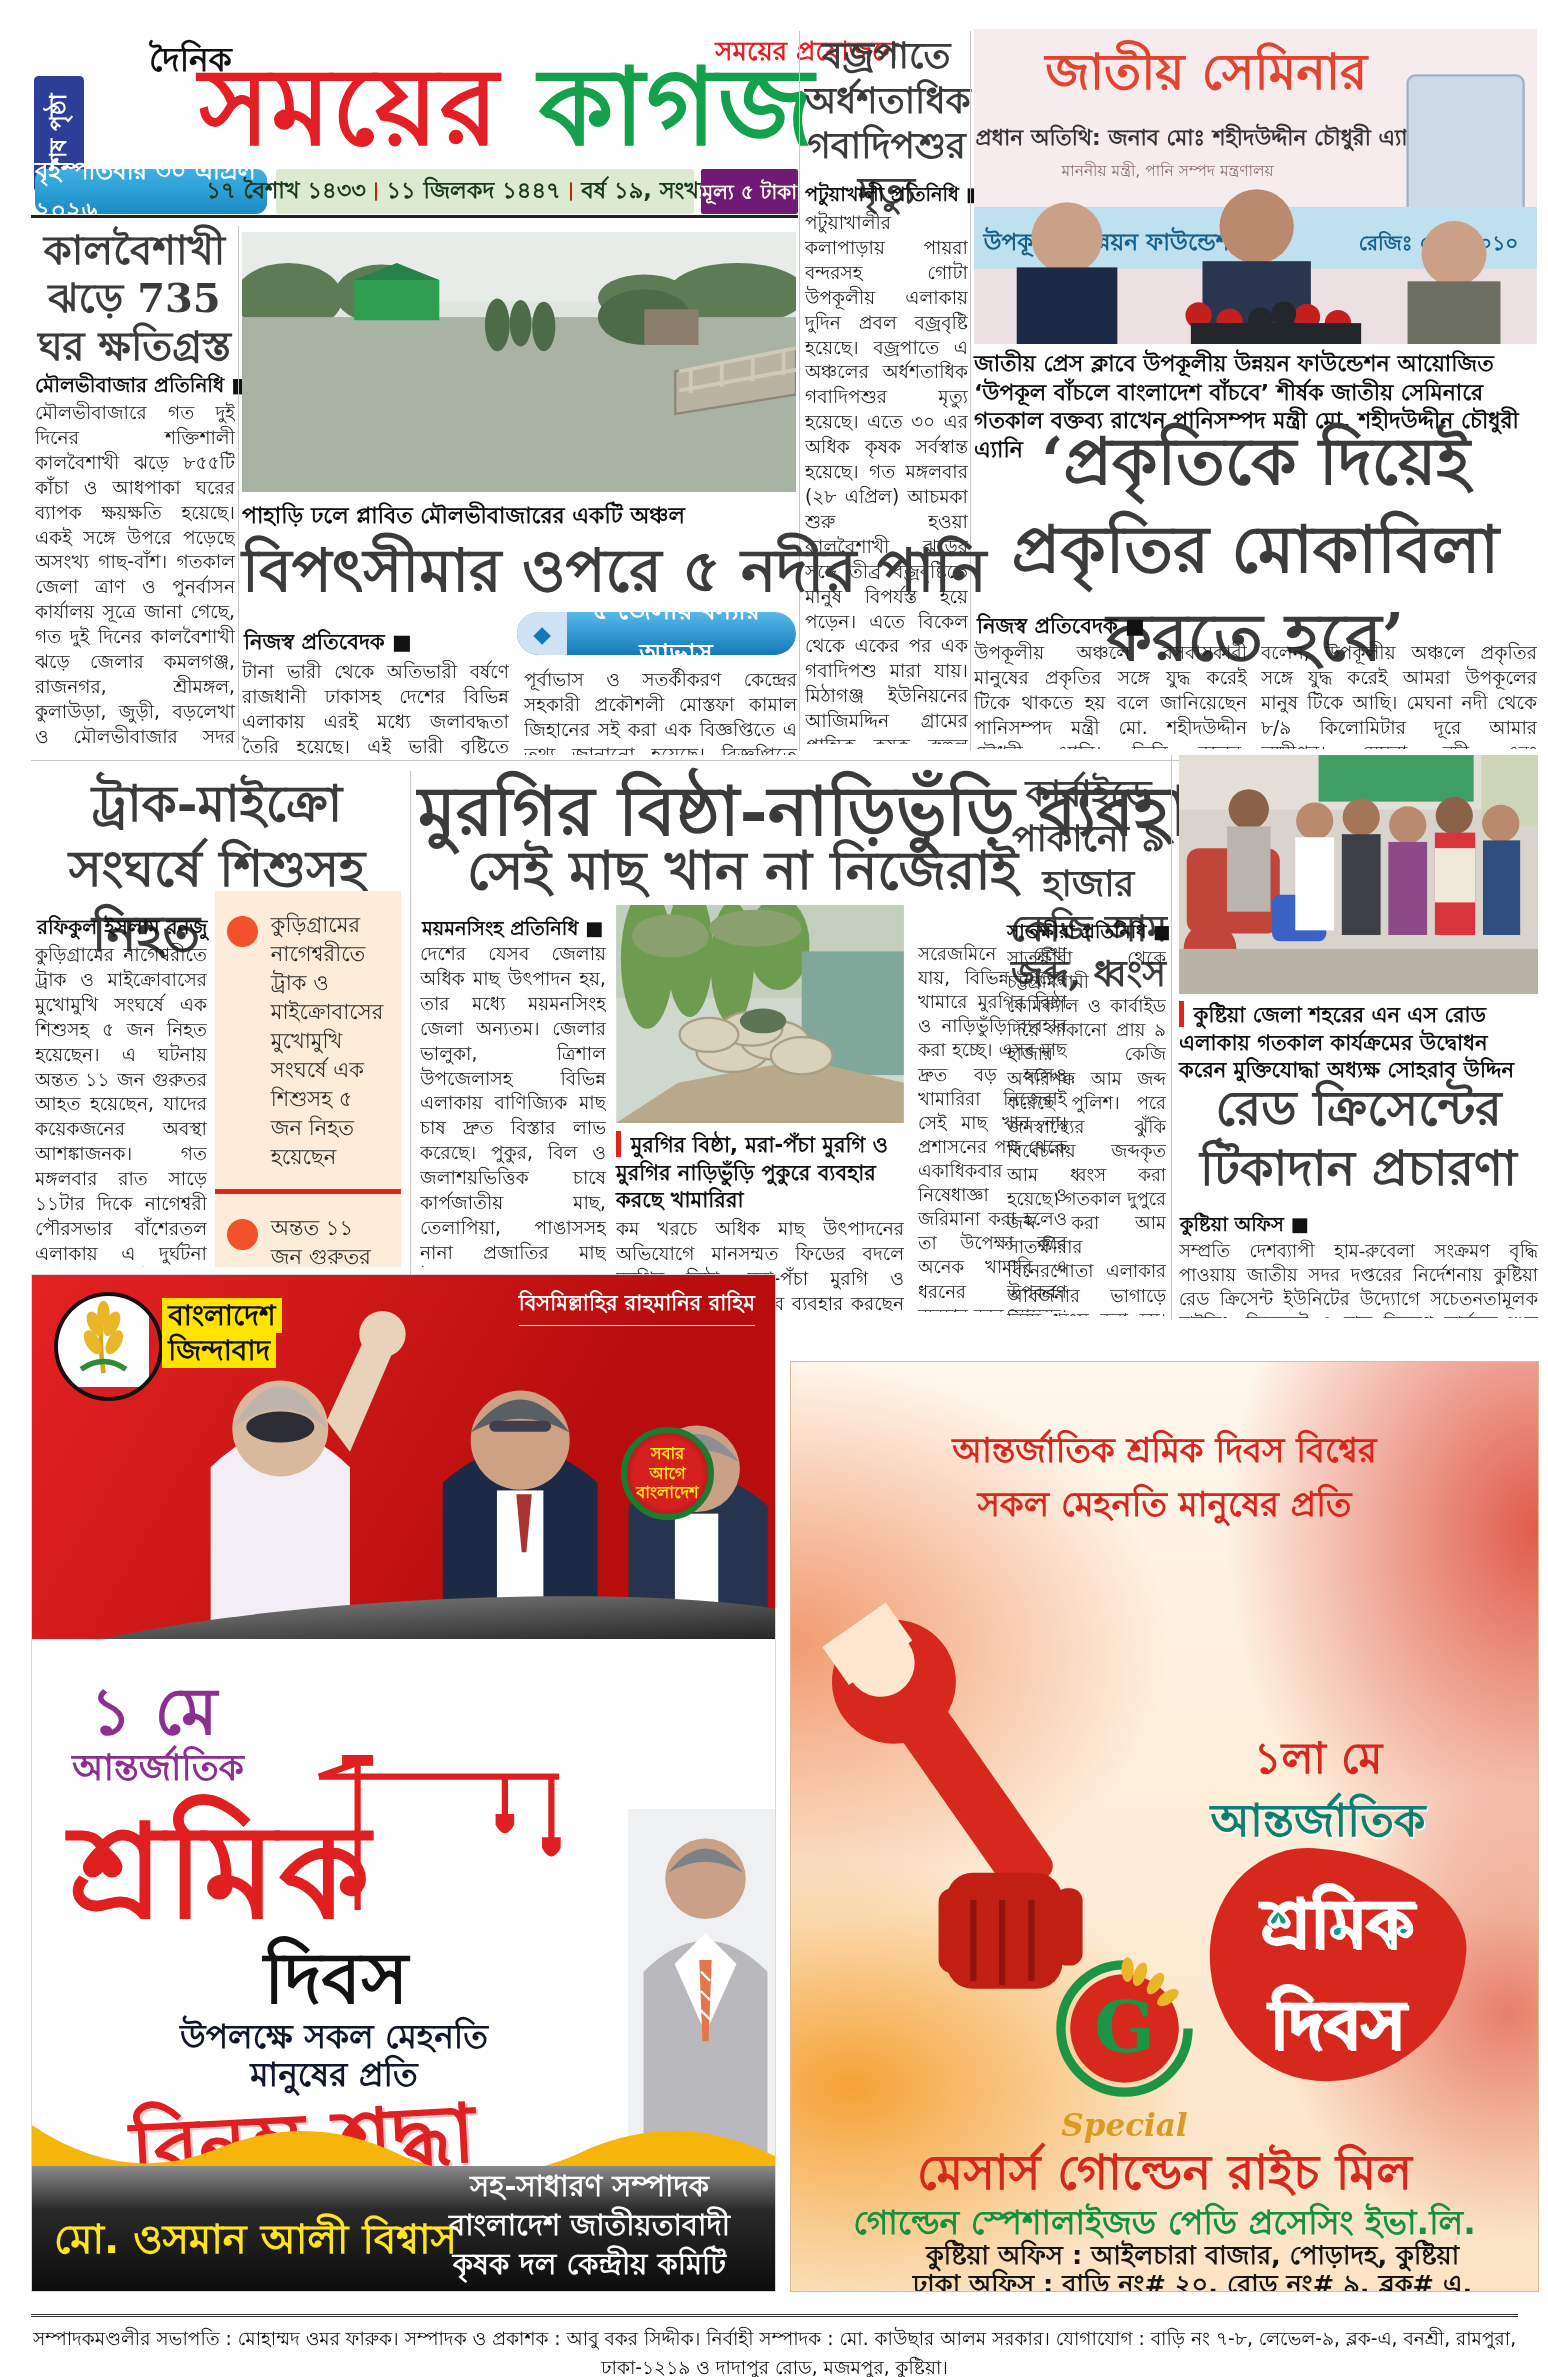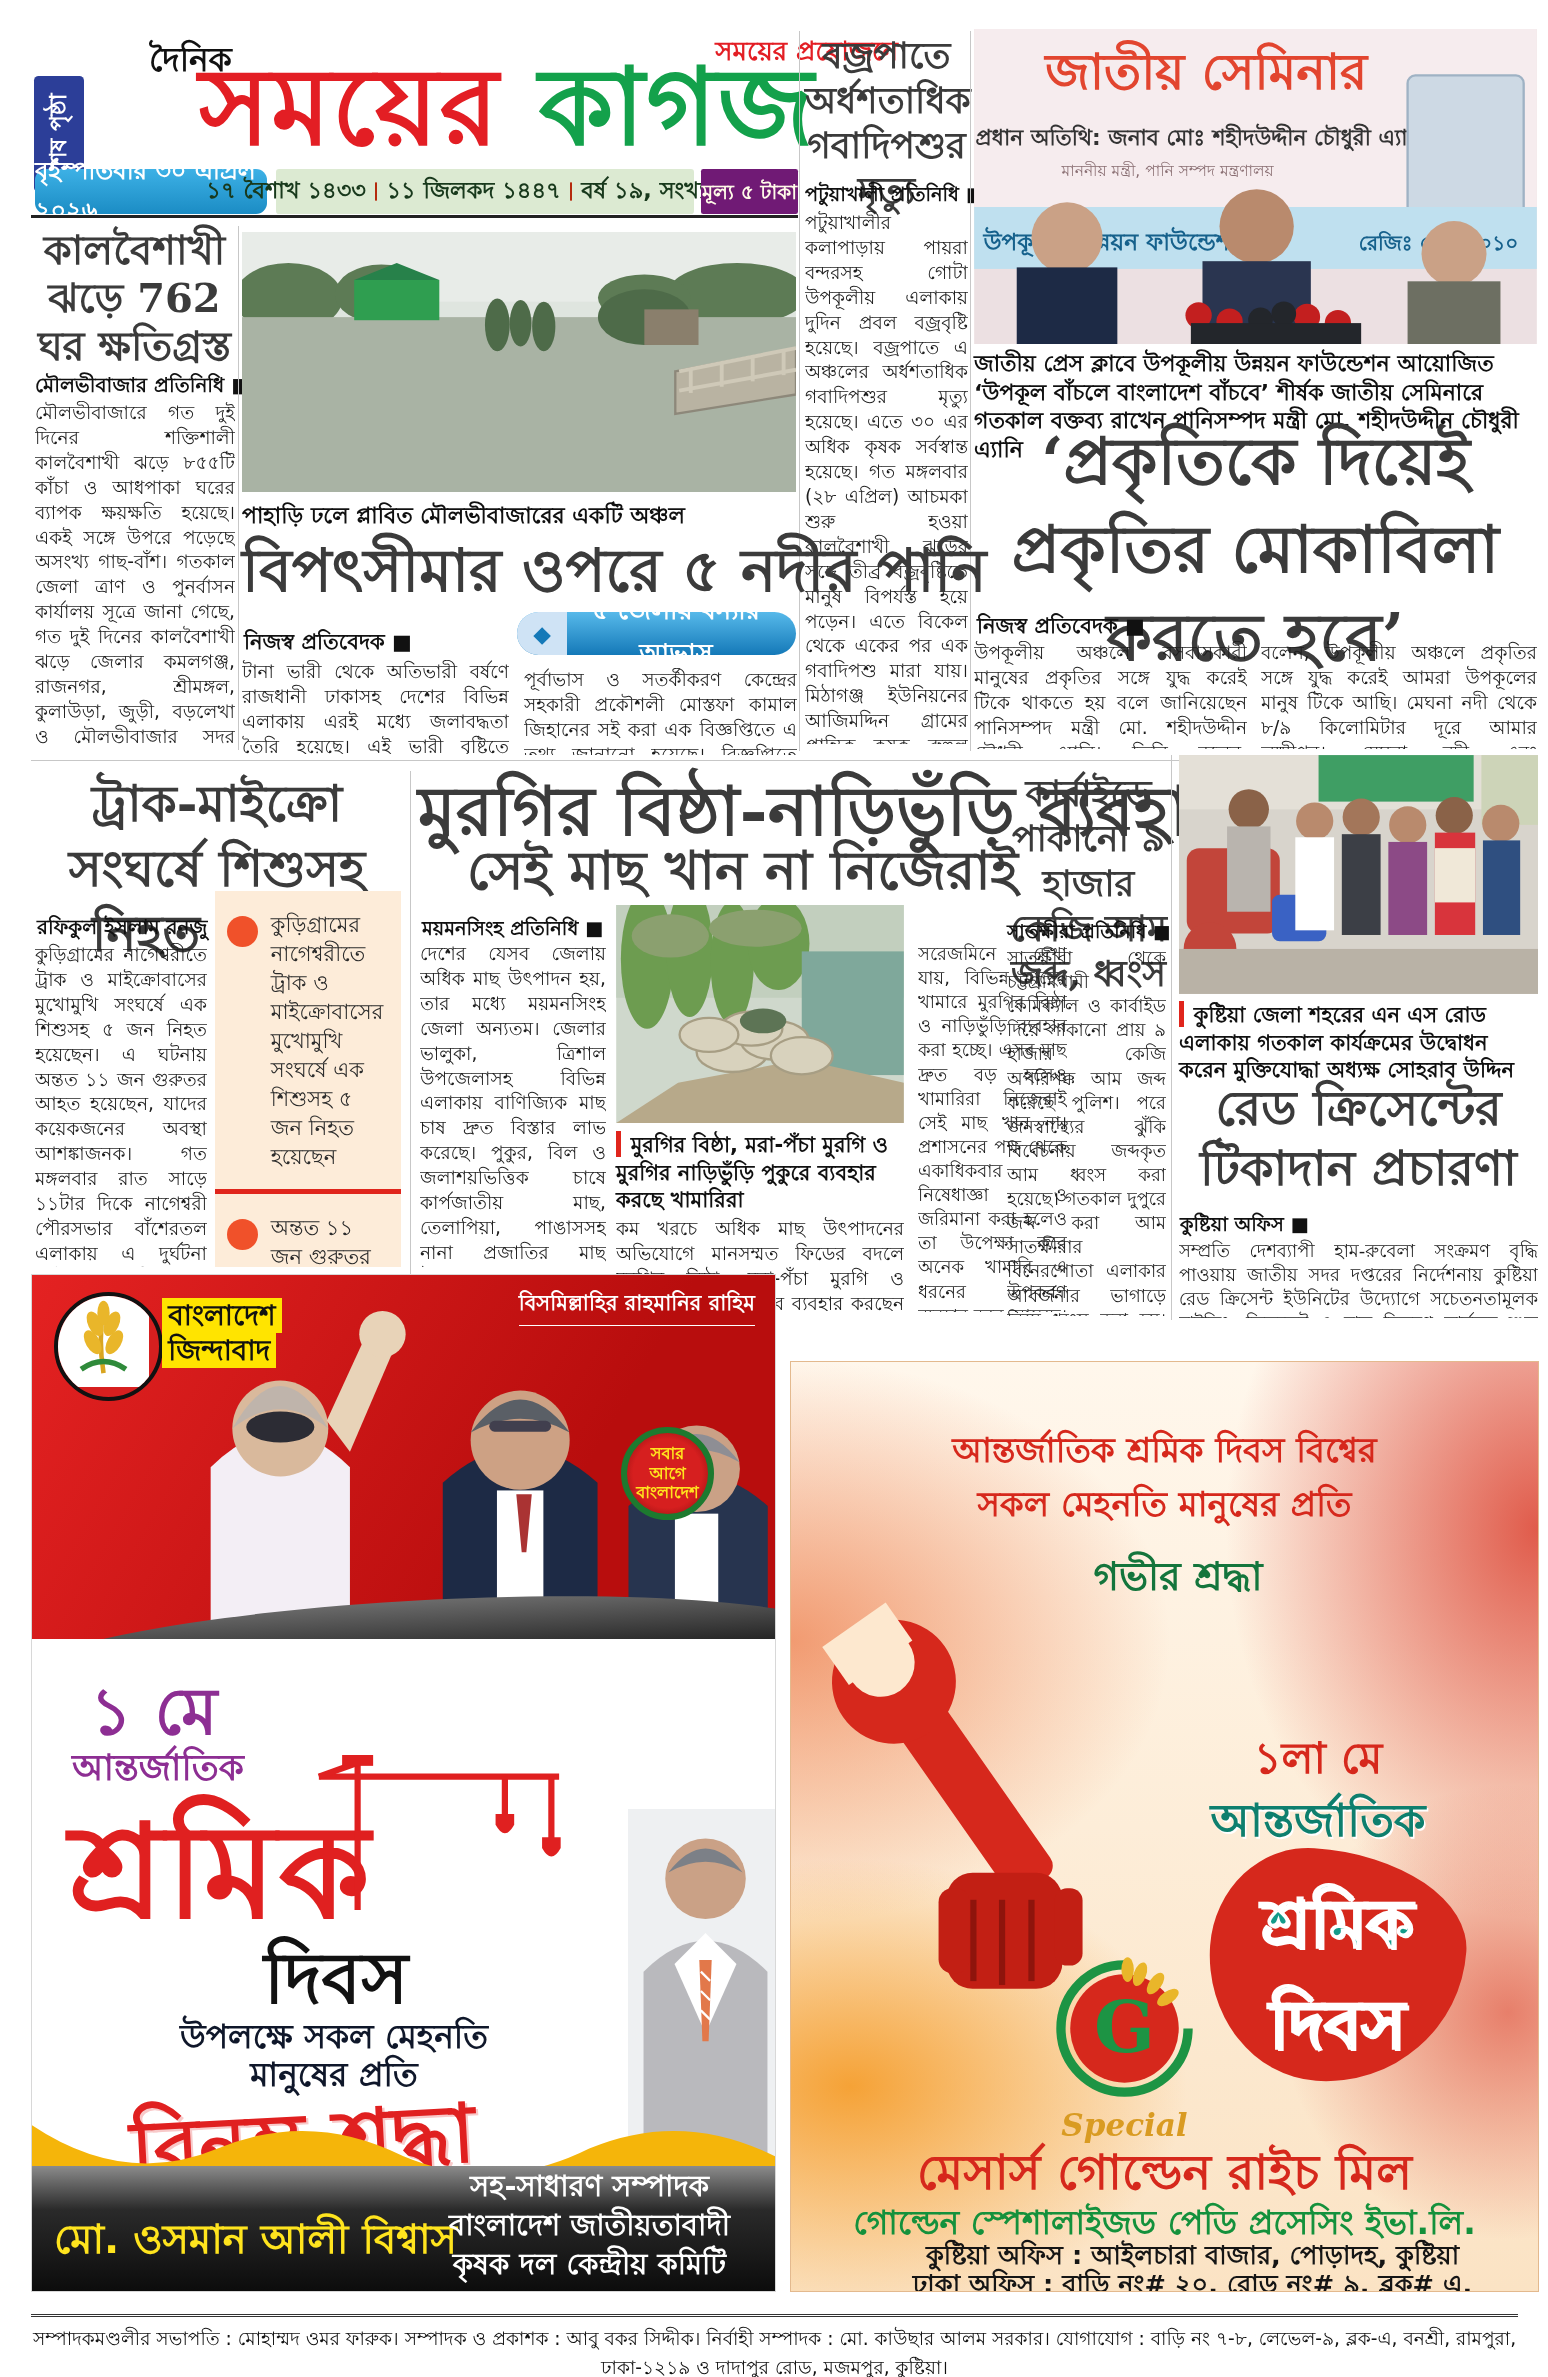--- a/index.html
+++ b/index.html
@@ -174,21 +174,21 @@
         <rect x="280" y="380" width="220" height="27"></rect>
     </g>
   </svg>
   <div class="abs caption" style="left:974px;top:350px;width:563px;font-size:22px;">জাতীয় প্রেস ক্লাবে উপকূলীয় উন্নয়ন ফাউন্ডেশন আয়োজিত ‘উপকূল বাঁচলে বাংলাদেশ বাঁচবে’ শীর্ষক জাতীয় সেমিনারে গতকাল বক্তব্য রাখেন পানিসম্পদ মন্ত্রী মো. শহীদউদ্দীন চৌধুরী এ্যানি</div>
 
   <div class="abs serif hl" style="left:974px;top:418px;width:563px;font-size:65px;line-height:1.35;">‘প্রকৃতিকে দিয়েই প্রকৃতির মোকাবিলা করতে হবে’</div>
   <div class="abs byline" style="left:977px;top:610px;">নিজস্ব প্রতিবেদক ■</div>
   <div class="abs body-txt" style="left:974px;top:641px;width:273px;height:108px;font-size:18.6px;">উপকূলীয় অঞ্চলে বসবাসকারী মানুষের প্রকৃতির সঙ্গে যুদ্ধ করেই টিকে থাকতে হয় বলে জানিয়েছেন পানিসম্পদ মন্ত্রী মো. শহীদউদ্দীন চৌধুরী এ্যানি। তিনি বলেন, উপকূলীয় অঞ্চলে বসবাস কঠিন চ্যালেঞ্জের। প্রকৃতির সঙ্গে যুদ্ধ করার জন্য প্রকৃতিকে দিয়েই প্রকৃতির মোকাবিল করতে হবে। গতকাল জাতীয় প্রেস ক্লাবে উপকূলীয় উন্নয়ন ফাউন্ডেশন আয়োজিত ‘উপকূল বাঁচলে বাংলাদেশ বাঁচবে’ শীর্ষক জাতীয় সেমিনারে প্রধান অতিথির বক্তব্যে তিনি এসব কথা বলেন। শহীদউদ্দীন চৌধুরী এ্যানি</div>
   <div class="abs body-txt" style="left:1261px;top:641px;width:276px;height:108px;font-size:18.6px;">বলেন, উপকূলীয় অঞ্চলে প্রকৃতির সঙ্গে যুদ্ধ করেই আমরা উপকূলের মানুষ টিকে আছি। মেঘনা নদী থেকে ৮/৯ কিলোমিটার দূরে আমার লক্ষ্মীপুর। মেঘনা নদী এবং বঙ্গোপসাগরের যে মোহনা, সেই মোহনার মধ্যে আমরা বসবাস করি। ঝড়-তুফান, বন্যা-বর্ষা-প্লাবন সব দেখে দেখে অভ্যস্ত। এটার জন্য আমাদের কোনো পুথিগত বিদ্যার প্রয়োজন হয়নি কোনো সময়। আজ আল্লাহর হুকুম, রাষ্ট্রীয়ভাবে এই পরিস্থিতি মোকাবিলার দায়িত্ব আমাদের ওপর এসে পড়েছে। এটা একটা কঠিন চ্যালেঞ্জ। তিনি বলেন, বাংলাদেশের রাজনীতিতে স্বাধীনতার পর দেশের মানুষের (পৃষ্ঠা ২ কলাম ৪)</div>
 
-  <div class="abs serif hl" style="left:33px;top:226px;width:203px;font-size:40px;line-height:1.2;">কালবৈশাখী ঝড়ে 762 ঘর ক্ষতিগ্রস্ত</div>
+  <div class="abs serif hl" style="left:33px;top:226px;width:203px;font-size:40px;line-height:1.2;">কালবৈশাখী ঝড়ে 735 ঘর ক্ষতিগ্রস্ত</div>
   <div class="abs byline" style="left:35px;top:370px;font-size:20px;">মৌলভীবাজার প্রতিনিধি ■</div>
   <div class="abs body-txt" style="left:35px;top:401px;width:200px;height:348px;font-size:18.6px;">মৌলভীবাজারে গত দুই দিনের শক্তিশালী কালবৈশাখী ঝড়ে ৮৫৫টি কাঁচা ও আধপাকা ঘরের ব্যাপক ক্ষয়ক্ষতি হয়েছে। একই সঙ্গে উপরে পড়েছে অসংখ্য গাছ-বাঁশ। গতকাল জেলা ত্রাণ ও পুনর্বাসন কার্যালয় সূত্রে জানা গেছে, গত দুই দিনের কালবৈশাখী ঝড়ে জেলার কমলগঞ্জ, রাজনগর, শ্রীমঙ্গল, কুলাউড়া, জুড়ী, বড়লেখা ও মৌলভীবাজার সদর উপজেলায় কাঁচা ও আধপাকা ৮৫৫টি ক্ষতিগ্রস্ত ঘরের তালিকা করা হয়েছে। সংশ্লিষ্ট জন প্রতিনিধির মাধ্যমে উপজেলা প্রকল্প কর্মকর্তারা এই তালিকা করেছেন। জানা গেছে, গত ২৬ এপ্রিল থেকে ২৮ এপ্রিল পর্যন্ত জেলায় কয়েকদফা কালবৈশাখী ঝড় হয়। ঝড়ে জেলার ৭টি উপজেলায় অনেক কাঁচা ও আধপাকা ঘর ব্যাপক ক্ষতিগ্রস্ত হয়। জেলা ত্রাণ ও পুনর্বাসন কর্মকর্তা মোহাম্মদ ছাদু মিয়া বলেন, কালবৈশাখী ঝড়ে জেলায় প্রাথমিক অবস্থায় (পৃষ্ঠা ২ কলাম ৩)</div>
 
   <div class="abs vrule" style="left:238px;top:226px;height:524px;"></div>
 
   <svg class="abs" style="left:242px;top:232px;" width="554" height="260" viewBox="0 0 716 336">
     <rect width="716" height="336" fill="#dfe5df"></rect>
     <rect y="0" width="716" height="90" fill="#e8ece8"></rect>
     <g fill="#5d7b55">
       <ellipse cx="60" cy="85" rx="70" ry="45"></ellipse>
@@ -432,21 +432,20 @@
     <div class="adl-role">
       <span>সহ-সাধারণ সম্পাদক</span><br>
       <span>বাংলাদেশ জাতীয়তাবাদী</span><br>
       <span>কৃষক দল কেন্দ্রীয় কমিটি</span>
     </div>
   </div>
 
   <div class="abs ad-right">
     <div class="abs adr-line adr-l1">আন্তর্জাতিক শ্রমিক দিবস বিশ্বের</div>
     <div class="abs adr-line adr-l2">সকল মেহনতি মানুষের প্রতি</div>
-    <div class="abs adr-trib">গভীর শ্রদ্ধা</div>
 
     <svg class="abs" style="left:7.7px;top:232px;" width="403" height="480" viewBox="0 0 520 620">
       <g transform="rotate(-35 260 310)">
         <rect x="225" y="60" width="70" height="330" rx="18" fill="#d6281c"></rect>
         <circle cx="260" cy="70" r="80" fill="#d6281c"></circle>
         <circle cx="260" cy="40" r="44" fill="#fde8cf"></circle>
         <rect x="210" y="-20" width="100" height="60" fill="#fde8cf"></rect>
       </g>
       <g fill="#c21f14">
         <rect x="190" y="360" width="150" height="150" rx="34"></rect>

